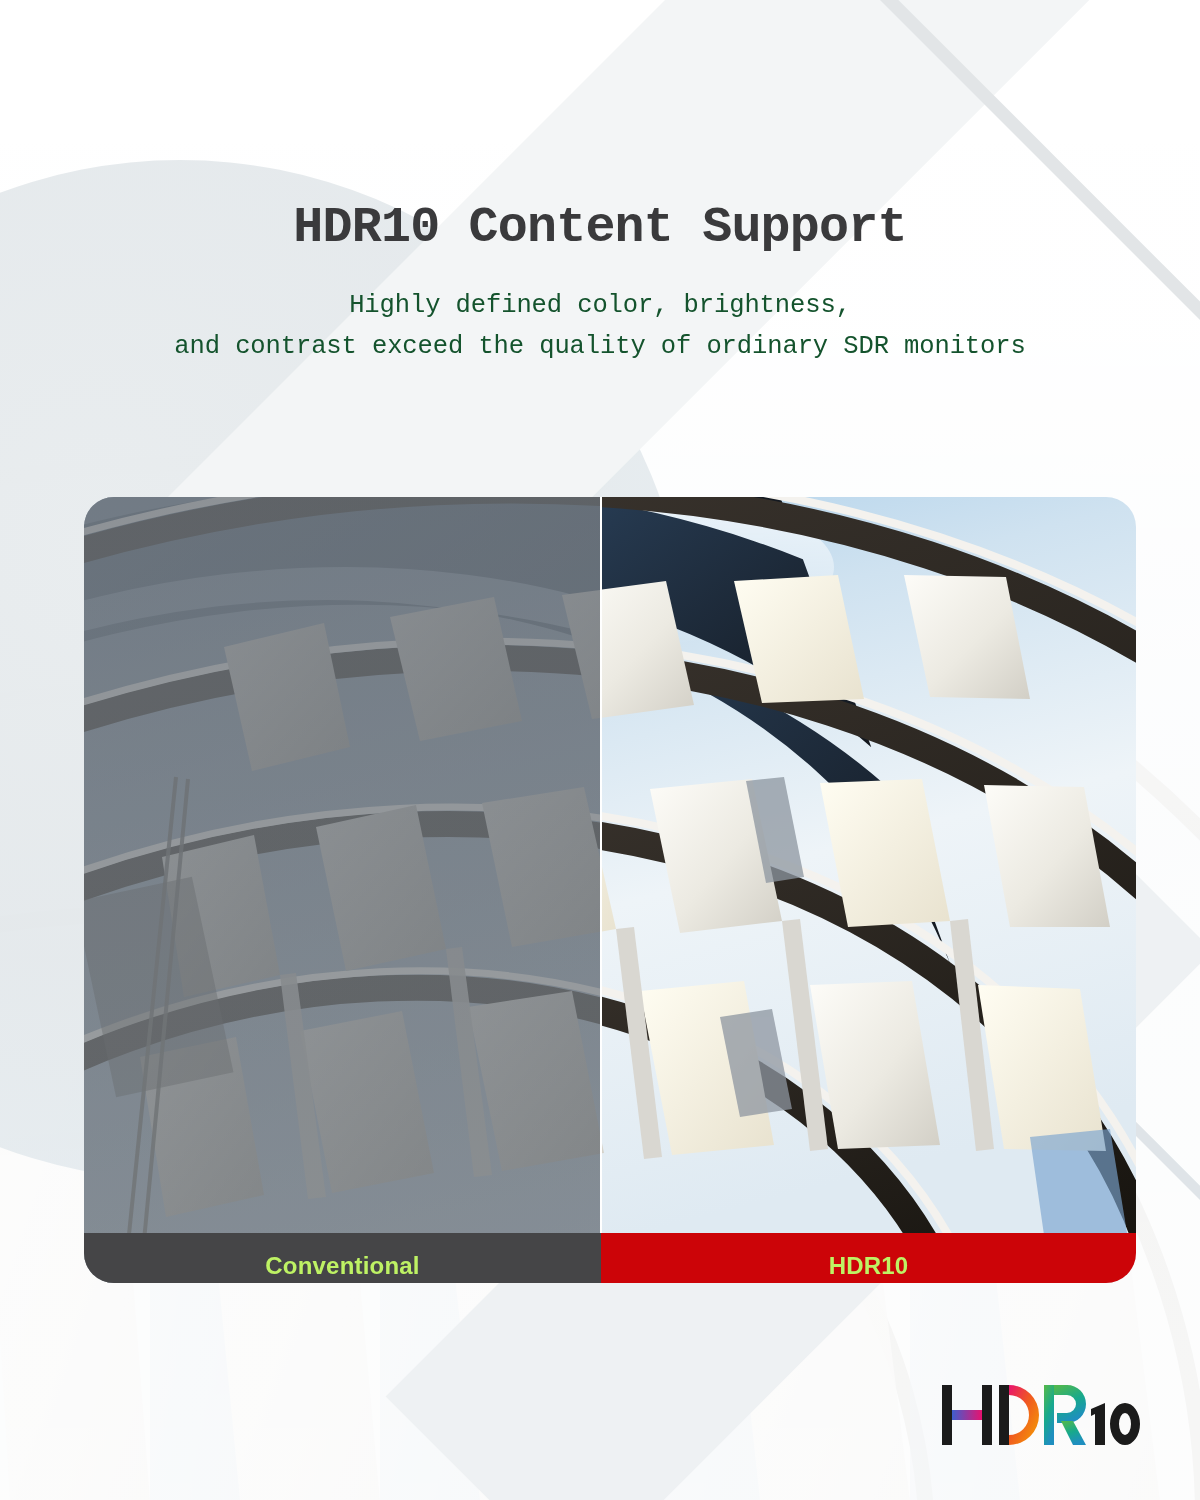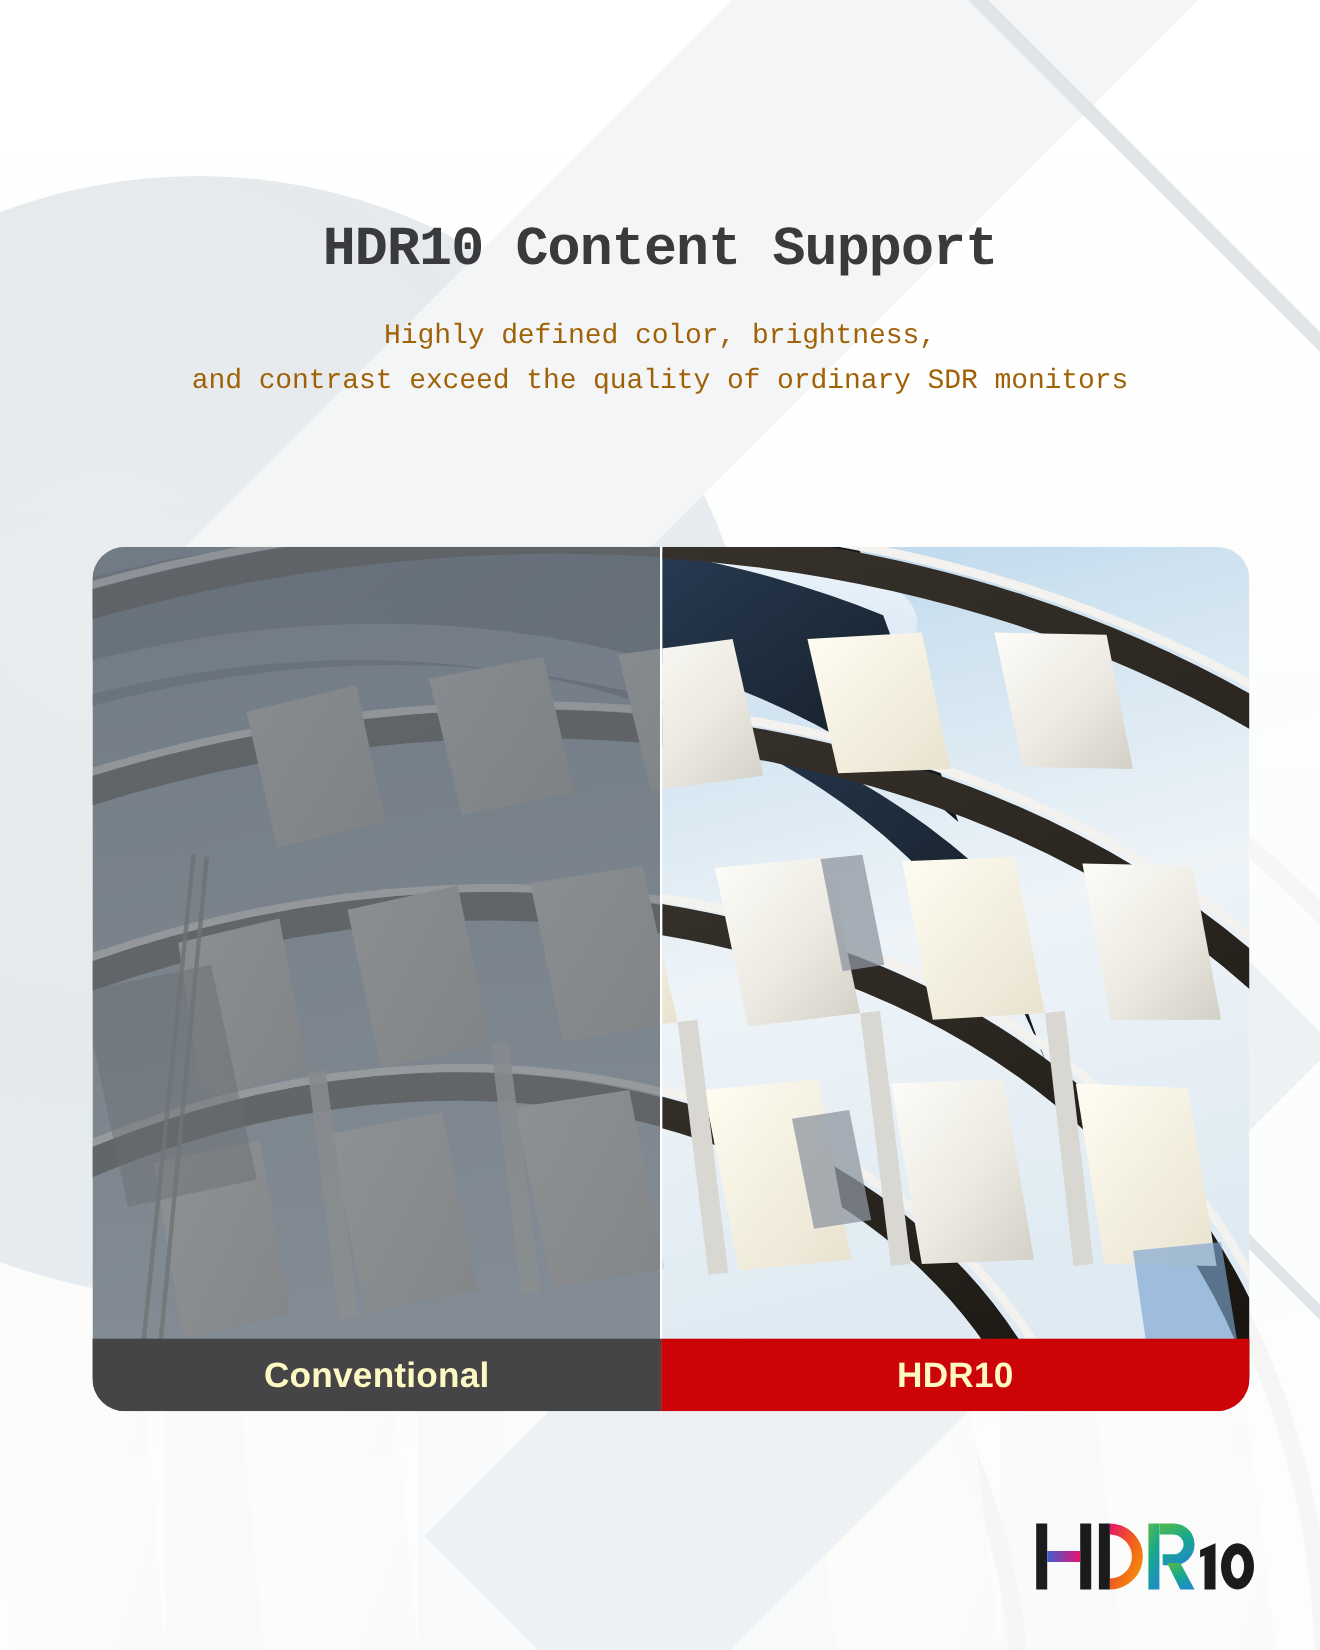--- a/index.html
+++ b/index.html
@@ -56,21 +56,21 @@
     background:linear-gradient(180deg,#ffffff 0%,#ffffff 72%,rgba(255,255,255,0.0) 100%);
   }
 
   
   #header { position:absolute; left:0; top:0; width:1200px; text-align:center; z-index:6;font-family:Liberation Mono, monospace; }
   #page-title {
     font-size:50px; font-weight:bold; color:#3a3a3c;
     letter-spacing:-0.8px; margin-top:201px; line-height:1.08;
   }
   #subtitle-block {
-    margin-top:30px; font-size:25.5px; color:#a16207;
+    margin-top:30px; font-size:25.5px; color:#14532d;
     font-weight:300; line-height:1.62; letter-spacing:-0.1px;
   }
 
   
   #compare-card {
     position:absolute;
     left:84px; top:497px;
     width:1052px; height:786px;
     border-radius:30px;
     overflow:hidden;
@@ -94,21 +94,21 @@
 
   #panel-divider {
     position:absolute; left:516px; top:0; width:2px; height:786px;
     background:#ffffff; z-index:4;
   }
 
   
   #label-bar { position:absolute; left:0; bottom:0; width:1052px; height:66px; display:flex; z-index:5; }
   .label-cell {
     height:66px; display:flex; align-items:center; justify-content:center;
-    color:#fef9c3; font-size:32px; font-weight:bold; letter-spacing:0.2px;
+    color:#bef264; font-size:24px; font-weight:bold; letter-spacing:0.2px;margin-top:16px;
   }
   #label-conventional { width:517px; background:#454547; }
   #label-hdr10 { width:535px; background:#cc0408; }
 
   
   #hdr10-logo {
     position:absolute; left:939px; top:1379px;
     width:205px; height:84px; z-index:7;
   }
 </style>

